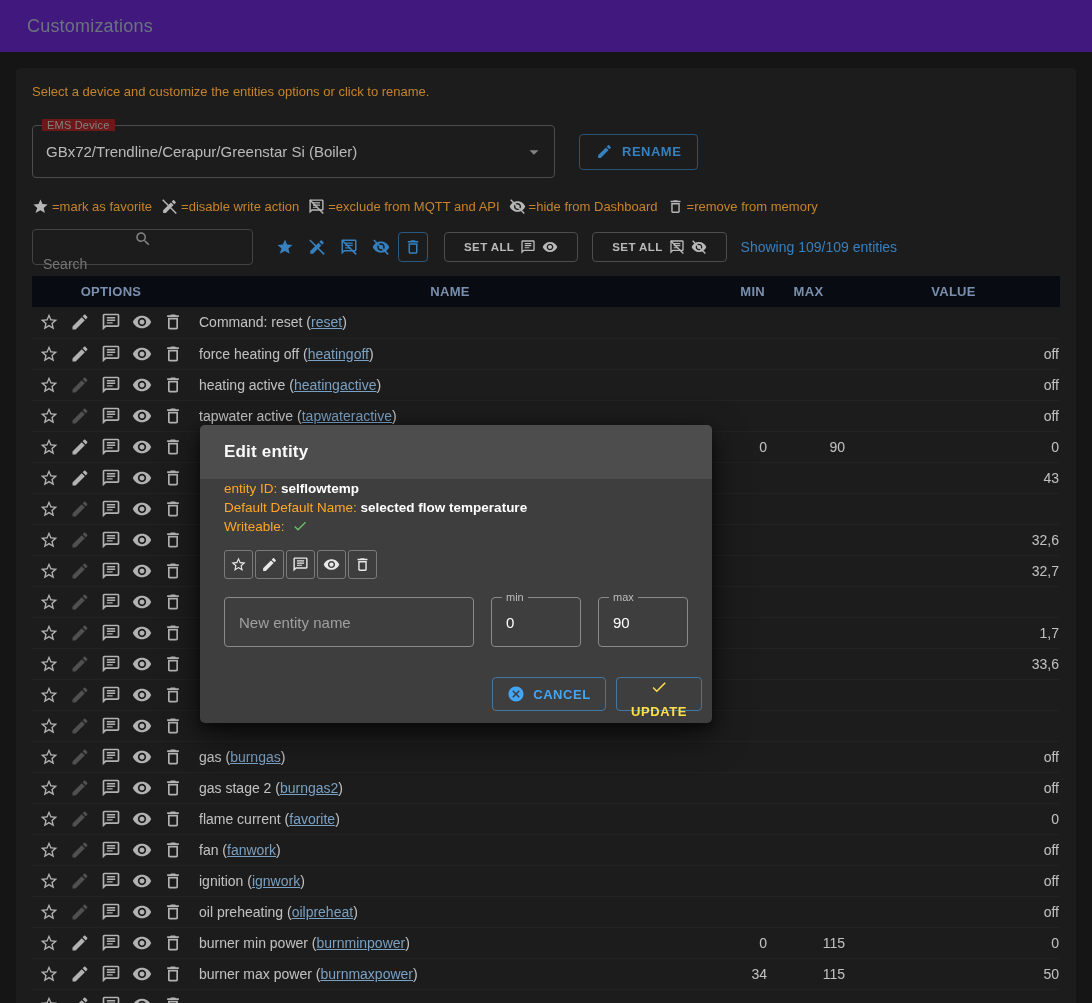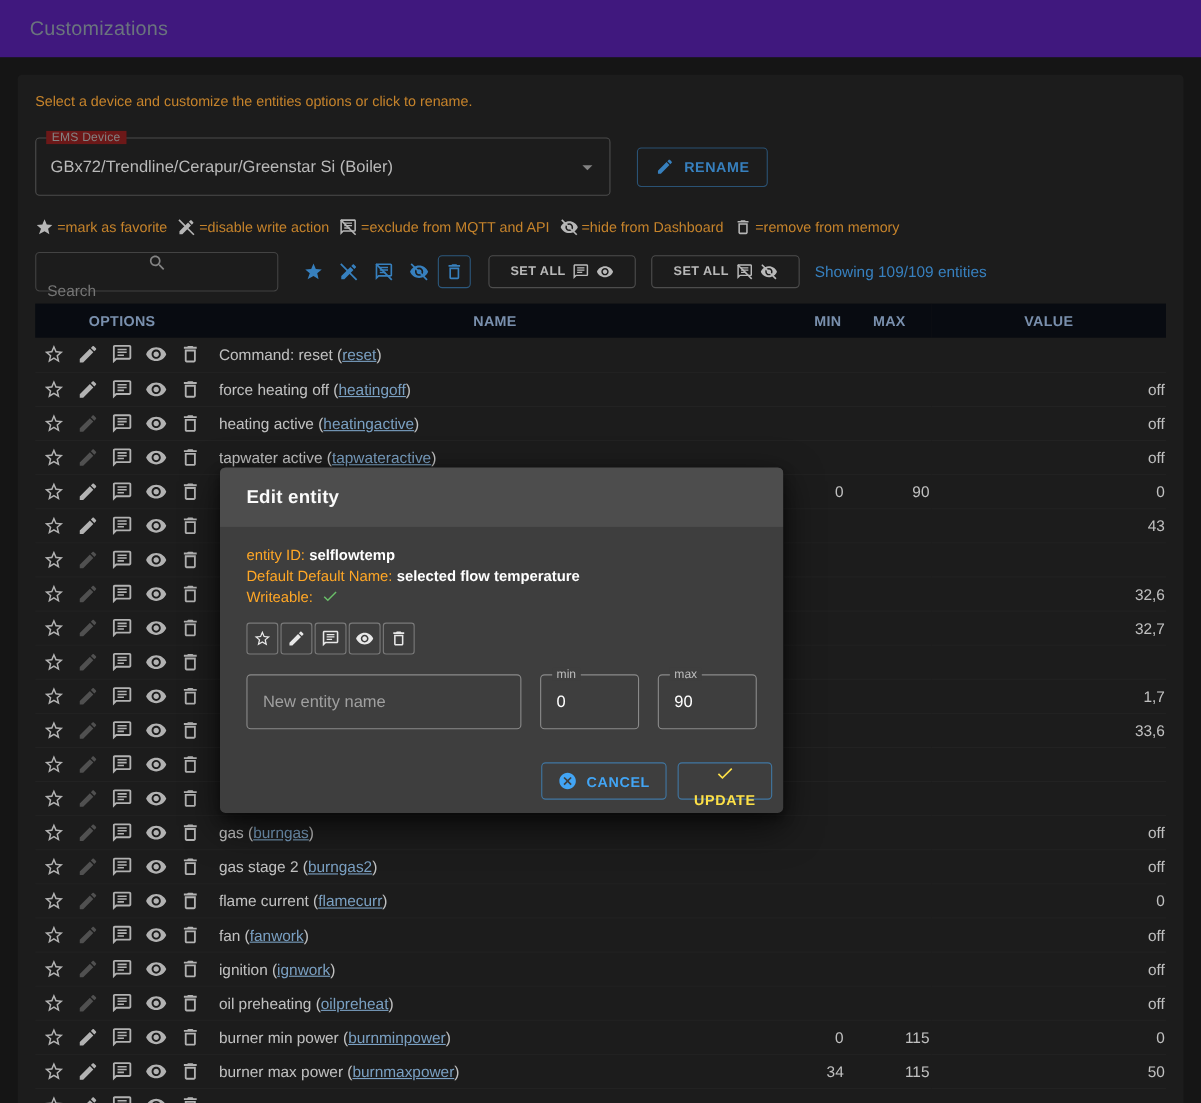--- a/index.html
+++ b/index.html
@@ -101,21 +101,21 @@
 
   
   .backdrop { position:absolute; inset:0; background:rgba(0,0,0,0.15); z-index:10; }
   .dialog {
     position:absolute; left:200px; top:425px; width:512px; z-index:20;
     background:#3e3e3e; border-radius:5px; overflow:hidden;
     box-shadow:0 12px 34px rgba(0,0,0,.6), 0 4px 10px rgba(0,0,0,.4);
   }
   .dialog-header { background:#4d4d4d; padding:17px 24px; }
   .dialog-header .dtitle { color:#fafafa; font-size:17px; font-weight:700; letter-spacing:.2px; }
-  .dialog-body { padding:16px 24px 0 24px; }
+  .dialog-body { padding:0 24px 0 24px; }
   .info-line { font-size:13.5px; line-height:19px; }
   .info-line .ilabel { color:var(--modal-orange); }
   .info-line .ivalue { color:#ffffff; font-weight:700; }
   .writeable-check { display:inline-block; width:16px; height:16px; color:var(--success); vertical-align:-3px; margin-left:4px; }
   .dtoggles { display:flex; gap:2px; margin-top:14px; }
   .dtoggle {
     width:29px; height:29px; border:1px solid #7a7a7a; border-radius:3px; background:transparent;
     display:flex; align-items:center; justify-content:center; color:#e8e8e8; cursor:pointer;
   }
   .dtoggle .icon { width:17px; height:17px; }
@@ -791,21 +791,21 @@
               </svg>
             </span><span class="ricon icon">
               <svg viewBox="0 0 24 24" aria-hidden="true">
                 <path d="M12 4.5C7 4.5 2.73 7.61 1 12c1.73 4.39 6 7.5 11 7.5s9.27-3.11 11-7.5c-1.73-4.39-6-7.5-11-7.5zM12 17c-2.76 0-5-2.24-5-5s2.24-5 5-5 5 2.24 5 5-2.24 5-5 5zm0-8c-1.66 0-3 1.34-3 3s1.34 3 3 3 3-1.34 3-3-1.34-3-3-3z"></path>
               </svg>
             </span><span class="ricon icon">
               <svg viewBox="0 0 24 24" aria-hidden="true">
                 <path d="M6 19c0 1.1.9 2 2 2h8c1.1 0 2-.9 2-2V7H6v12zM8 9h8v10H8V9zm7.5-5-1-1h-5l-1 1H5v2h14V4h-3.5z"></path>
               </svg>
             </span></td>
-          <td class="c-name">flame current (<a href="#" class="elink">flamecurr</a>)</td>
+          <td class="c-name">flame current (<a href="#" class="elink">favorite</a>)</td>
           <td class="c-min"></td>
           <td class="c-max"></td>
           <td class="c-val">0</td>
         </tr>
         <tr>
           <td class="c-opt"><span class="ricon icon">
               <svg viewBox="0 0 24 24" aria-hidden="true">
                 <path d="M22 9.24l-7.19-.62L12 2 9.19 8.63 2 9.24l5.46 4.73L5.82 21 12 17.27 18.18 21l-1.63-7.03L22 9.24zM12 15.4l-3.76 2.27 1-4.28-3.32-2.88 4.38-.38L12 6.1l1.71 4.04 4.38.38-3.32 2.88 1 4.28L12 15.4z"></path>
               </svg>
             </span><span class="ricon icon dim">

